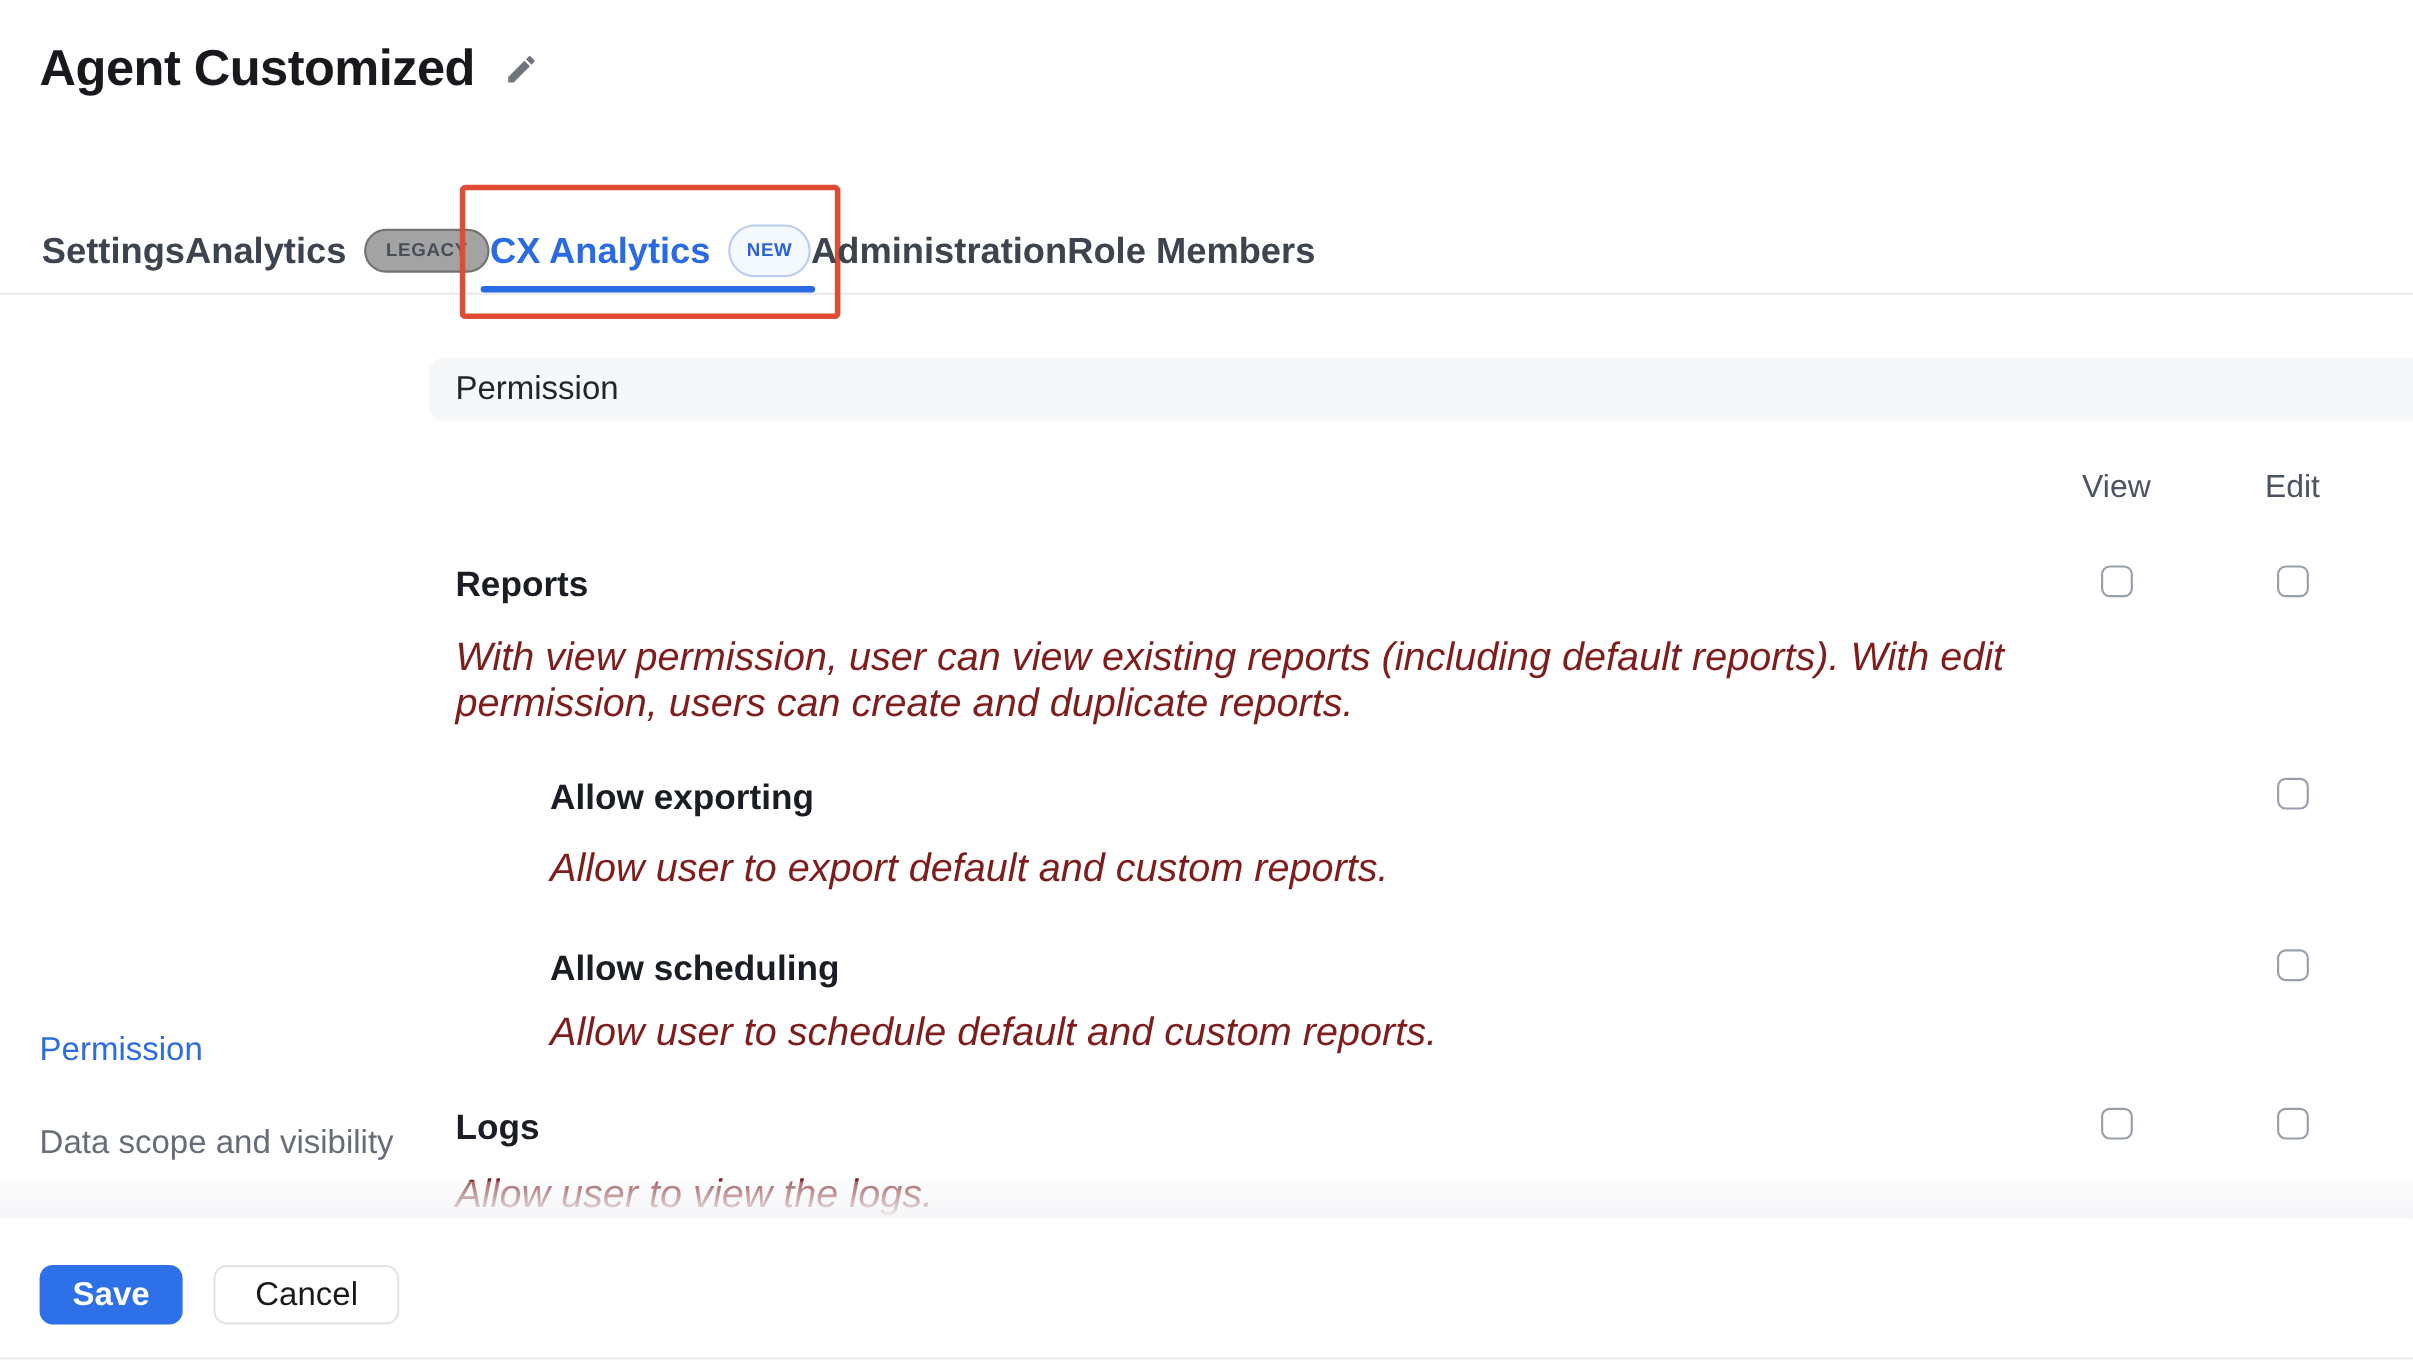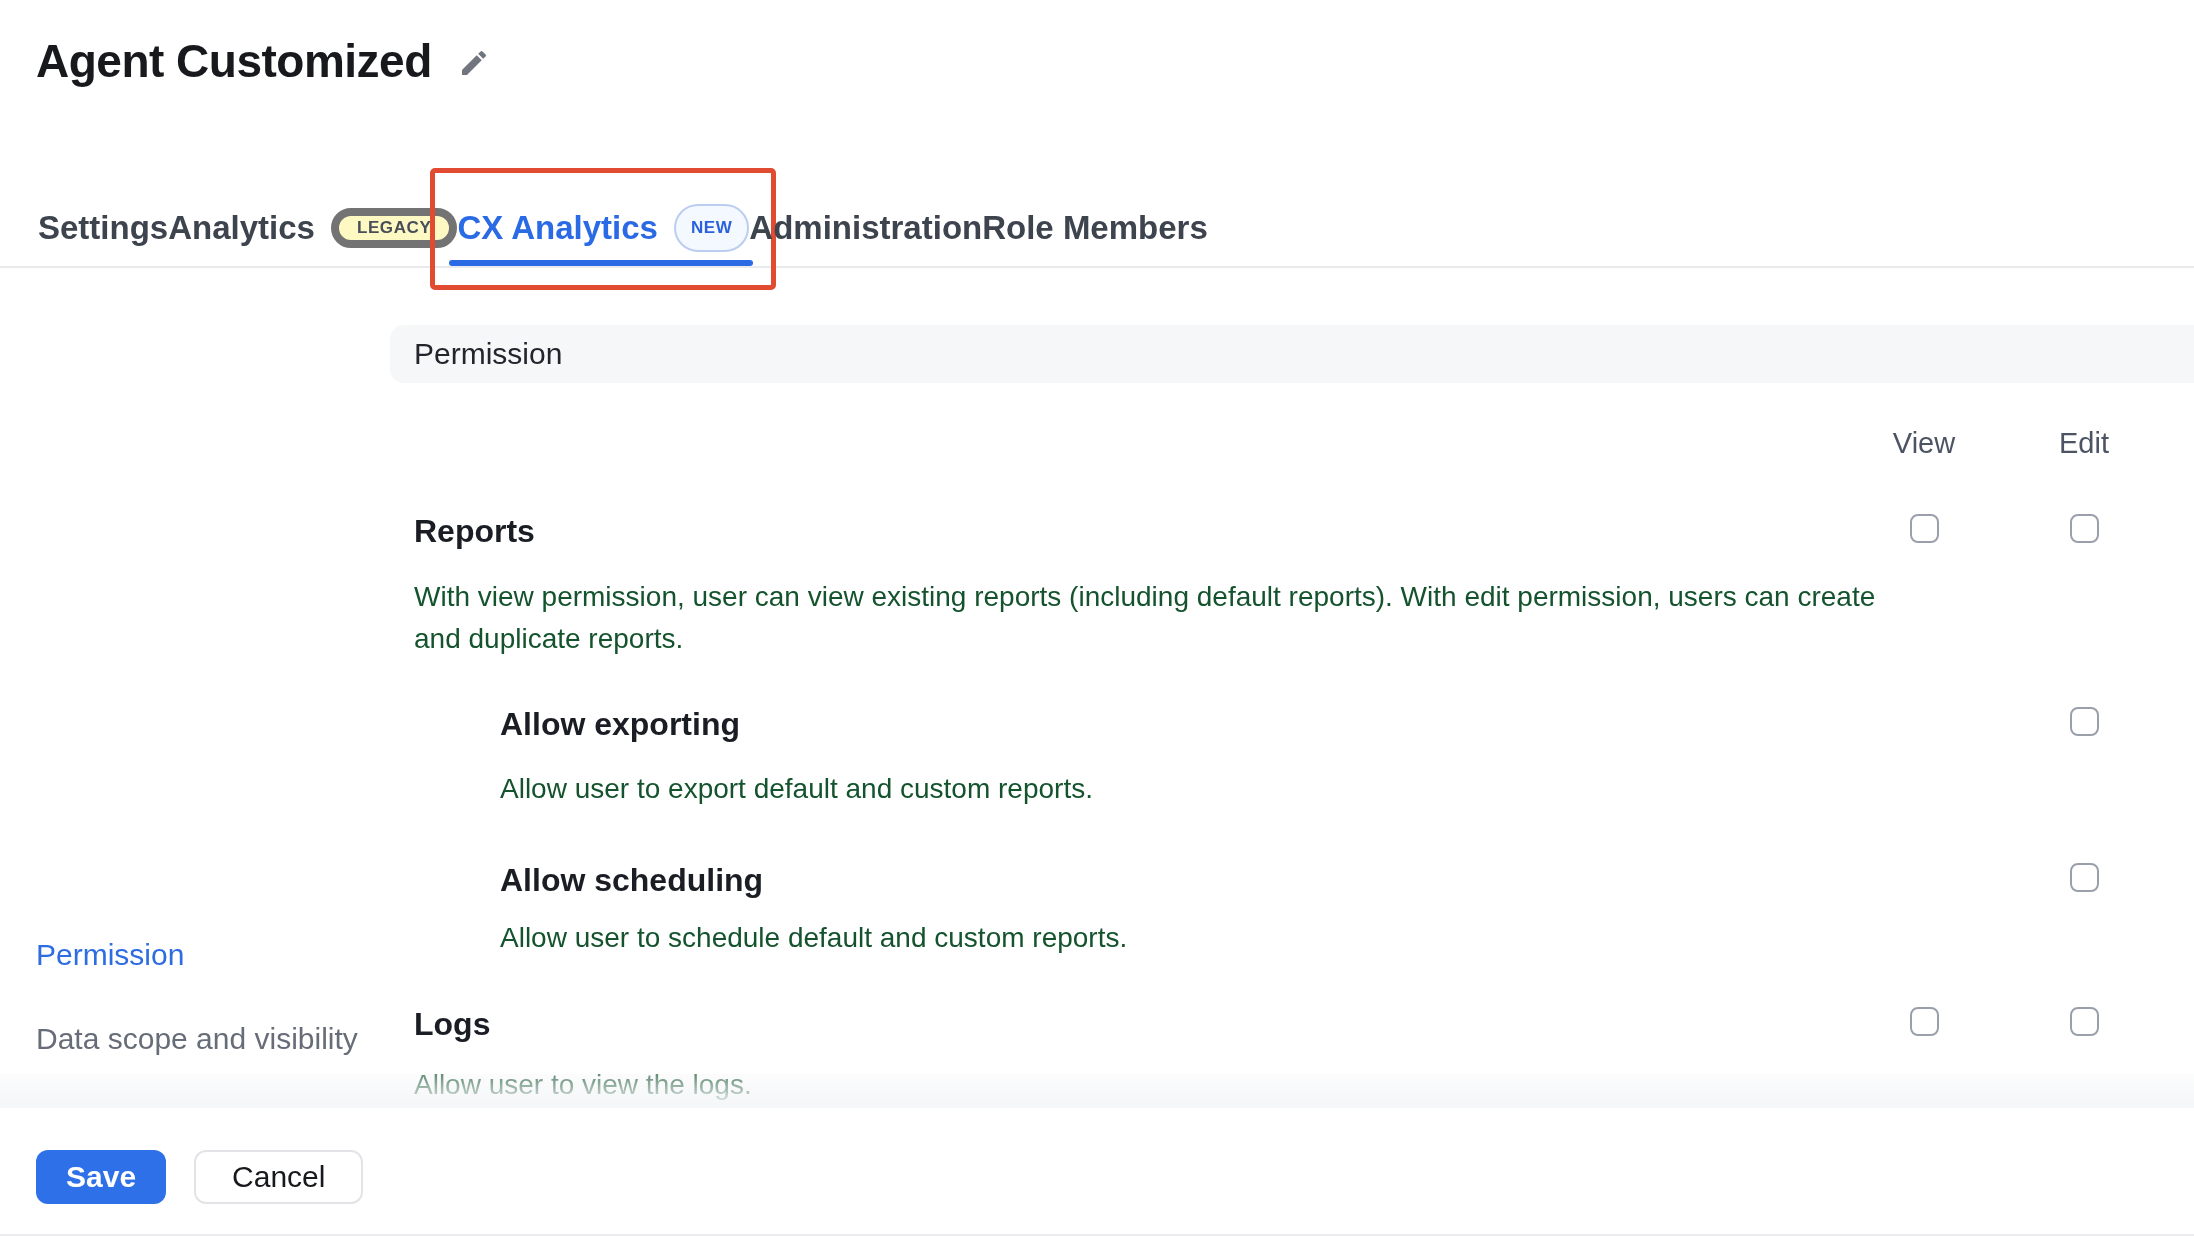--- a/index.html
+++ b/index.html
@@ -22,21 +22,21 @@
     border-bottom:2px solid #e9eaec;
   }
   .tab { position:relative; display:flex; align-items:center; gap:16px; height:100%; cursor:pointer; }
   .tab-label { font-size:33px; font-weight:600; color:#3d444e; white-space:nowrap; }
   .tab.active .tab-label { color:#2a6ae4; }
   .badge {
     display:inline-flex; align-items:center; justify-content:center;
     height:40px; padding:0 18px; border-radius:999px;
     font-size:17px; font-weight:700; letter-spacing:0.6px; white-space:nowrap;
   }
-  .badge-gray { background:#fef9c3; border:8px solid #737373; color:#474e59; }
+  .badge-gray { background:#a3a3a3; border:2px solid #737373; color:#474e59; }
   .badge-blue { background:#f4f8ff; border:2px solid #bccdf2; color:#2a62dc; height:48px; padding:0 15px; }
   .tab.active .underline {
     position:absolute; left:-8px; right:-4px; bottom:0; height:6px;
     background:#2a6ae4; border-radius:4px;
   }
   .annotation-box {
     position:absolute; left:-27px; right:-27px; top:-22px; bottom:-24px;
     border:5px solid #e04b31; border-radius:5px; pointer-events:none;
   }
 
@@ -59,22 +59,22 @@
   .prow.sub .plabel { padding-left:110px; }
   .col { width:160px; flex:0 0 160px; display:flex; justify-content:center; }
   .col-head { font-size:29px; color:#4c5363; font-weight:400; }
   .hdr-row { margin-top:44px; }
 
   .cb {
     width:29px; height:29px; border:2px solid #9aa0ab; border-radius:8px;
     background:#ffffff; display:inline-block; cursor:pointer;
   }
   .pdesc {
-    font-size:28px; color:#14532d; line-height:42px;
-    margin-left:24px; max-width:1480px;
+    font-size:36px; color:#7f1d1d; line-height:42px;
+    margin-left:24px; max-width:1480px;font-style:italic;
   }
   .pdesc.sub { margin-left:110px; }
 
   .mt-reports { margin-top:54px; }
   .mt-reports-desc { margin-top:28px; }
   .mt-export { margin-top:47px; }
   .mt-export-desc { margin-top:27px; }
   .mt-sched { margin-top:53px; }
   .mt-sched-desc { margin-top:20px; }
   .mt-logs { margin-top:48px; }

